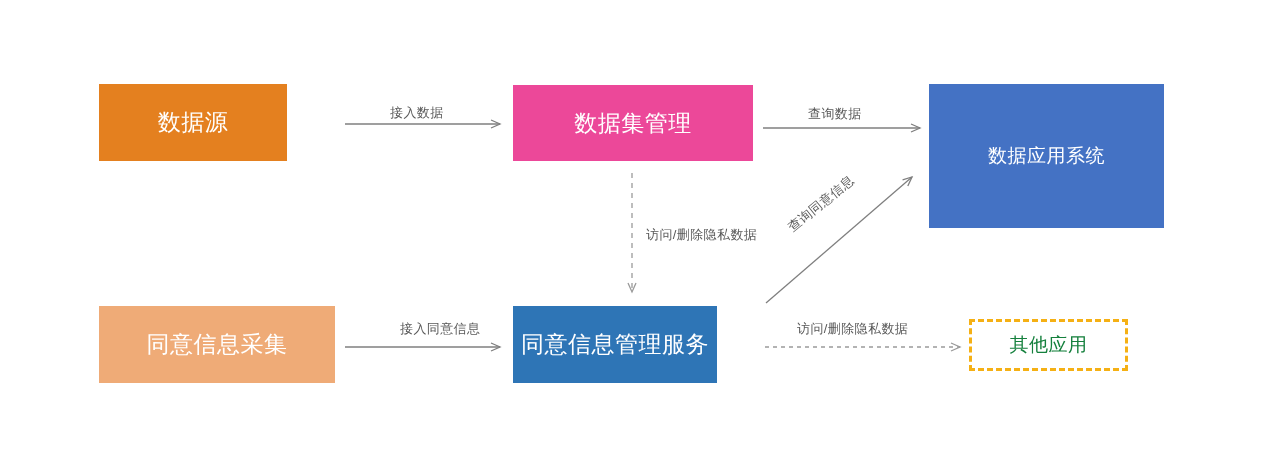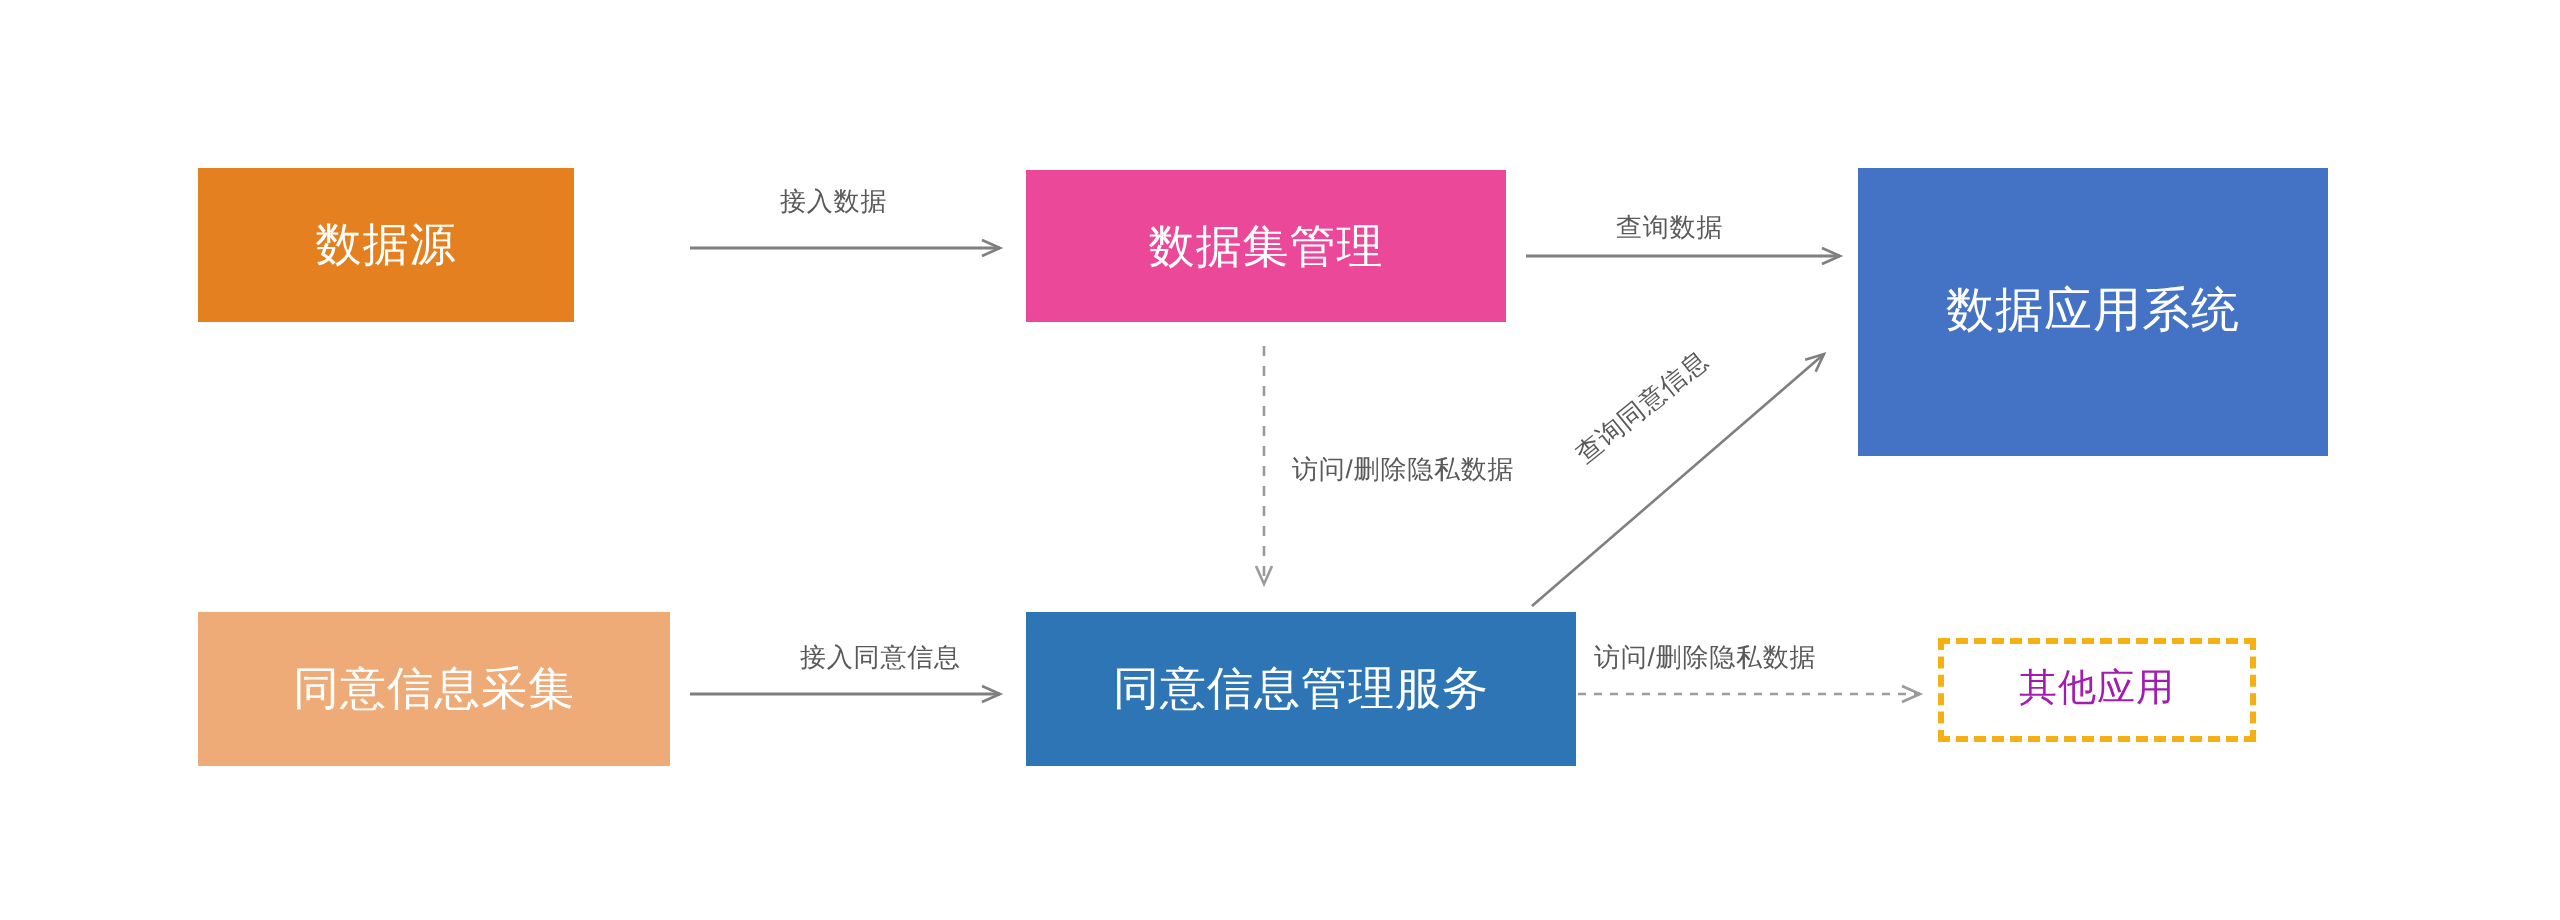--- a/index.html
+++ b/index.html
@@ -42,59 +42,59 @@
   #node-dataset-mgmt {
     left: 513px; top: 85px;  width: 240px; height: 76px;
     background: #ec4899;
     color: #ffffff;
     font-size: 23px;
   }
   #node-data-app {
     left: 929px; top: 84px;  width: 235px; height: 144px;
     background: #4472c4;
     color: #ffffff;
-    font-size: 24px;
+    font-size: 19px;
   }
   #node-consent-collect {
     left: 99px;  top: 306px; width: 236px; height: 77px;
     background: #efab77;
     color: #ffffff;
     font-size: 23px;
   }
   #node-consent-service {
-    left: 513px; top: 306px; width: 275px; height: 77px;
+    left: 513px; top: 306px; width: 204px; height: 77px;
     background: #2e75b6;
     color: #ffffff;
     font-size: 23px;
   }
   #node-other-app {
     left: 969px; top: 319px; width: 159px; height: 52px;
     background: #ffffff;
     border: 3px dashed #f5b014;
-    color: #a21caf;
+    color: #15803d;
     font-size: 19px;
   }
 
   
   #edges {
     position: absolute;
     left: 0; top: 0;
     width: 1280px; height: 460px;
     pointer-events: none;
   }
 
   
   .edge-label {
     position: absolute;
     color: #595959;
     font-size: 13px;
     white-space: nowrap;
     letter-spacing: 0.4px;
   }
-  #label-ingest-data    { left: 390px; top: 92px; text-align: center; }
+  #label-ingest-data    { left: 390px; top: 104px; text-align: center; }
   #label-query-data     { left: 808px; top: 105px; }
   #label-access-delete-1{ left: 646px; top: 226px; }
   #label-query-consent  {
     left: 790px; top: 220px;
     transform: rotate(-39deg);
     transform-origin: left center;
   }
   #label-ingest-consent { left: 400px; top: 320px; }
   #label-access-delete-2{ left: 797px; top: 320px; }
 </style>

